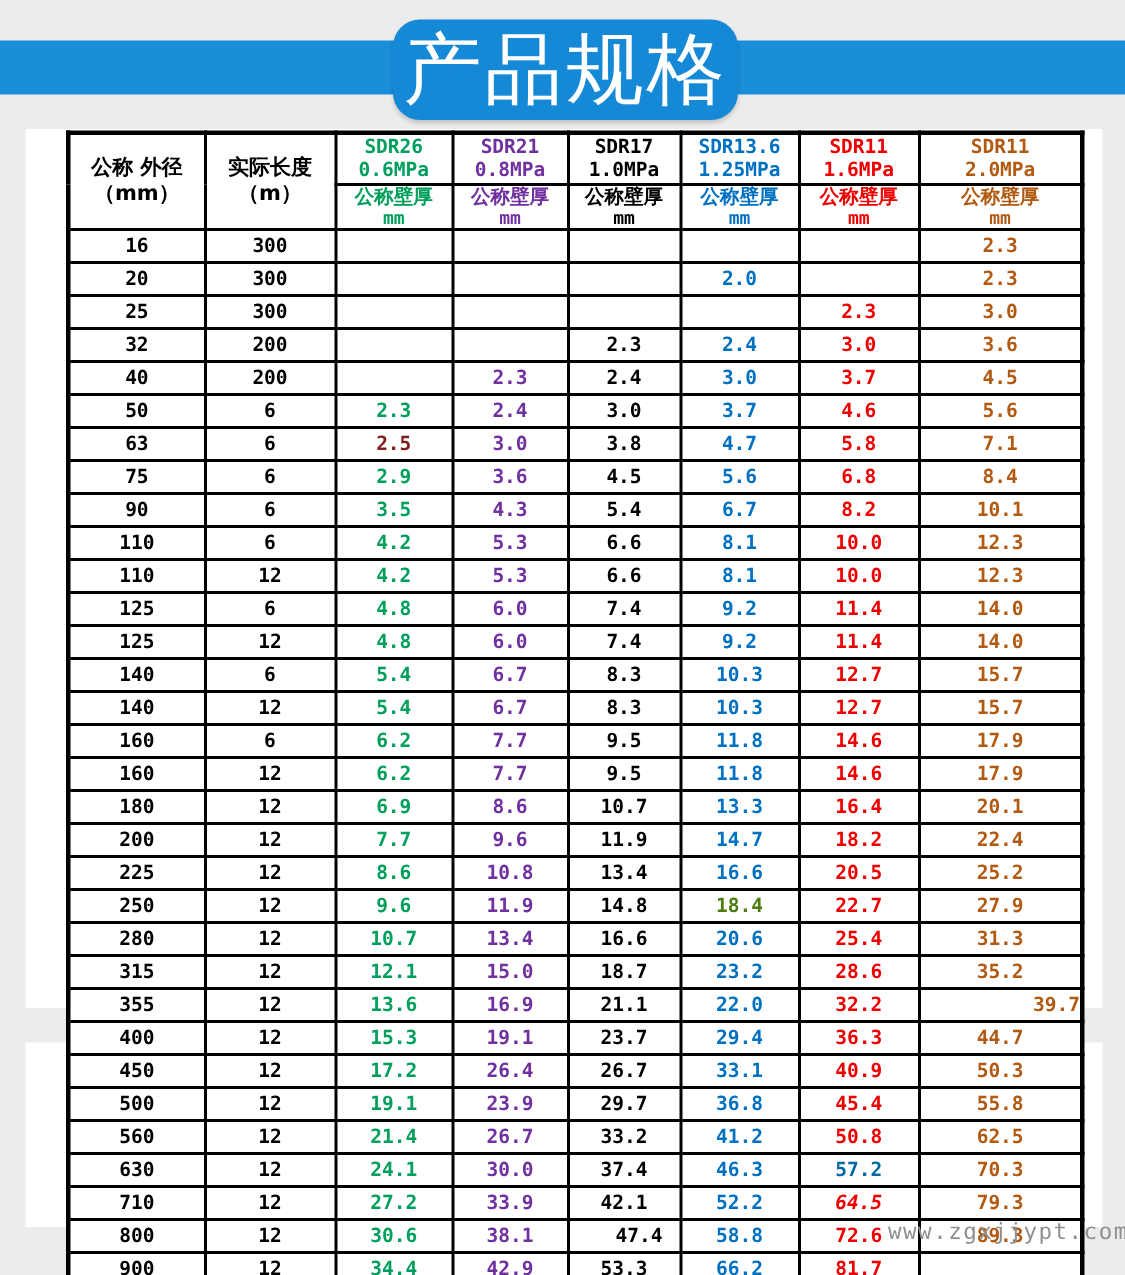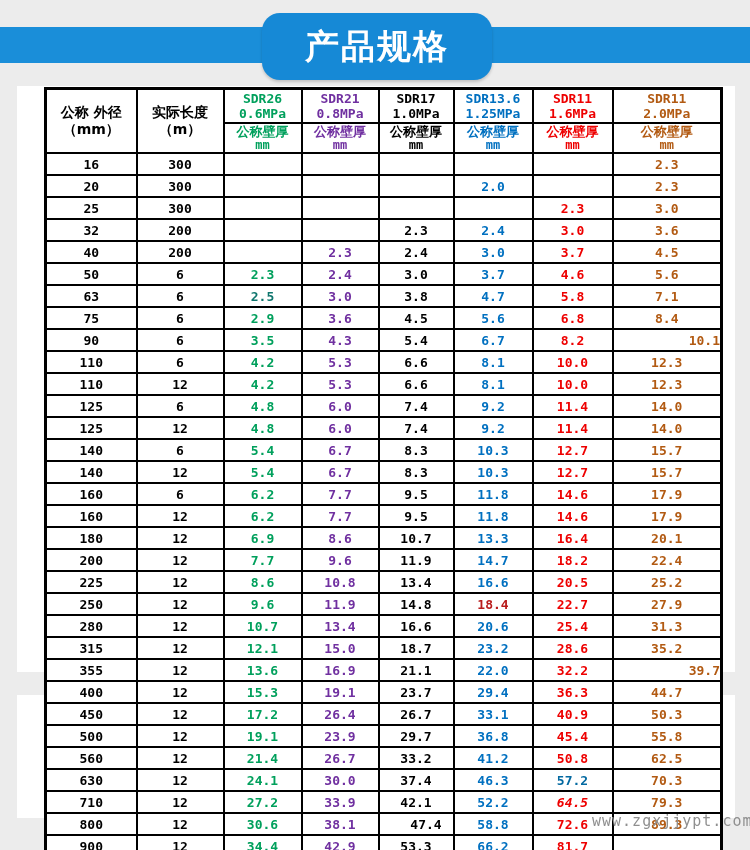--- a/index.html
+++ b/index.html
@@ -20,22 +20,22 @@
   .badge {
     position:absolute; left:262px; top:13px;
     width:230px; height:67px;
     background:#1689d6;
     border-radius:18px;
     display:flex; align-items:center; justify-content:center;
     box-shadow:0 2px 3px rgba(0,0,0,0.18);
   }
   .badge span {
     color:#ffffff;
-    font-size:34px;
-    font-weight:bold;
+    font-size:52px;
+    font-weight:normal;
     letter-spacing:2px;
     white-space:nowrap;
   }
   
   .card-top {
     position:absolute; left:17px; top:86px;
     width:718px; height:586px;
     background:#ffffff;
   }
   .card-bottom {
@@ -236,21 +236,21 @@
         <td style="color: rgb(0, 160, 92);">2.3</td>
         <td style="color: rgb(112, 48, 160);">2.4</td>
         <td style="color: rgb(0, 0, 0);">3.0</td>
         <td style="color: rgb(0, 112, 192);">3.7</td>
         <td style="color: rgb(238, 0, 0);">4.6</td>
         <td style="color: rgb(178, 90, 18);">5.6</td>
       </tr>
       <tr>
         <td>63</td>
         <td>6</td>
-        <td style="color: #0f766e;">2.5</td>
+        <td style="color: #7f1d1d;">2.5</td>
         <td style="color: rgb(112, 48, 160);">3.0</td>
         <td style="color: rgb(0, 0, 0);">3.8</td>
         <td style="color: rgb(0, 112, 192);">4.7</td>
         <td style="color: rgb(238, 0, 0);">5.8</td>
         <td style="color: rgb(178, 90, 18);">7.1</td>
       </tr>
       <tr>
         <td>75</td>
         <td>6</td>
         <td style="color: rgb(0, 160, 92);">2.9</td>
@@ -261,21 +261,21 @@
         <td style="color: rgb(178, 90, 18);">8.4</td>
       </tr>
       <tr>
         <td>90</td>
         <td>6</td>
         <td style="color: rgb(0, 160, 92);">3.5</td>
         <td style="color: rgb(112, 48, 160);">4.3</td>
         <td style="color: rgb(0, 0, 0);">5.4</td>
         <td style="color: rgb(0, 112, 192);">6.7</td>
         <td style="color: rgb(238, 0, 0);">8.2</td>
-        <td style="color: rgb(178, 90, 18); text-align: right;">10.1</td>
+        <td style="color: rgb(178, 90, 18);">10.1</td>
       </tr>
       <tr>
         <td>110</td>
         <td>6</td>
         <td style="color: rgb(0, 160, 92);">4.2</td>
         <td style="color: rgb(112, 48, 160);">5.3</td>
         <td style="color: rgb(0, 0, 0);">6.6</td>
         <td style="color: rgb(0, 112, 192);">8.1</td>
         <td style="color: rgb(238, 0, 0);">10.0</td>
         <td style="color: rgb(178, 90, 18);">12.3</td>
@@ -379,21 +379,21 @@
         <td style="color: rgb(0, 112, 192);">16.6</td>
         <td style="color: rgb(238, 0, 0);">20.5</td>
         <td style="color: rgb(178, 90, 18);">25.2</td>
       </tr>
       <tr>
         <td>250</td>
         <td>12</td>
         <td style="color: rgb(0, 160, 92);">9.6</td>
         <td style="color: rgb(112, 48, 160);">11.9</td>
         <td style="color: rgb(0, 0, 0);">14.8</td>
-        <td style="color: #b91c1c; margin-top: 48px;">18.4</td>
+        <td style="color: #4d7c0f; margin-top: 48px;">18.4</td>
         <td style="color: rgb(238, 0, 0);">22.7</td>
         <td style="color: rgb(178, 90, 18);">27.9</td>
       </tr>
       <tr>
         <td>280</td>
         <td>12</td>
         <td style="color: rgb(0, 160, 92);">10.7</td>
         <td style="color: rgb(112, 48, 160);">13.4</td>
         <td style="color: rgb(0, 0, 0);">16.6</td>
         <td style="color: rgb(0, 112, 192);">20.6</td>

